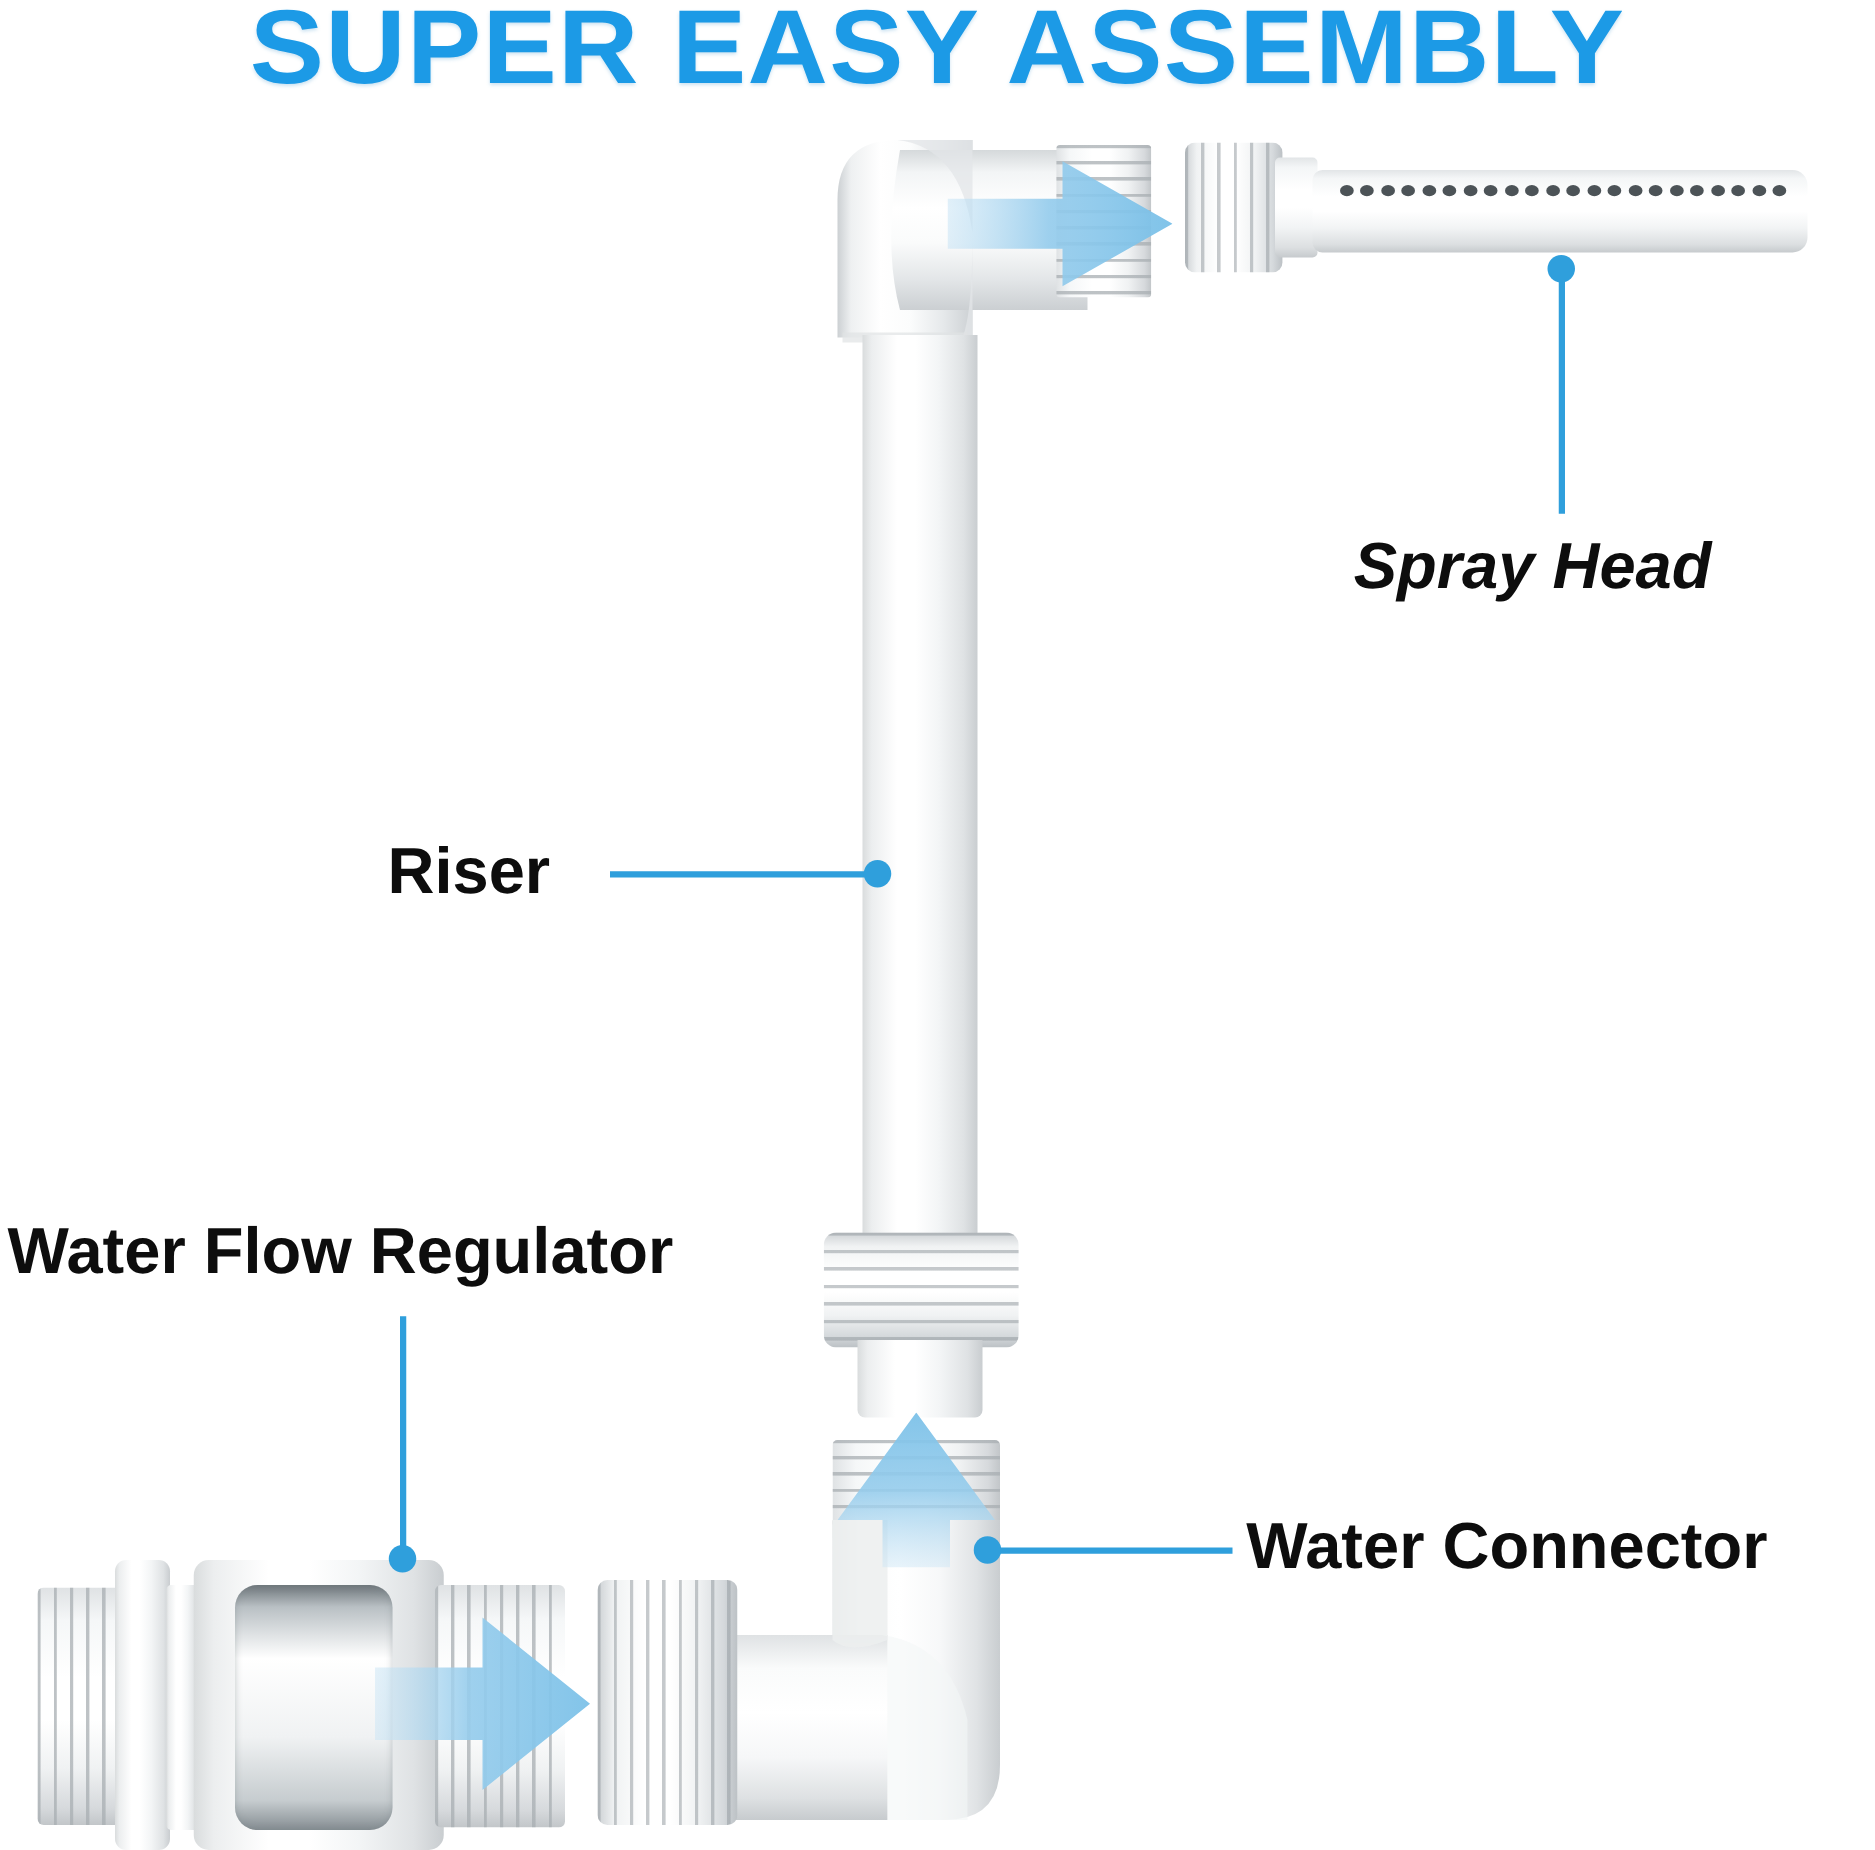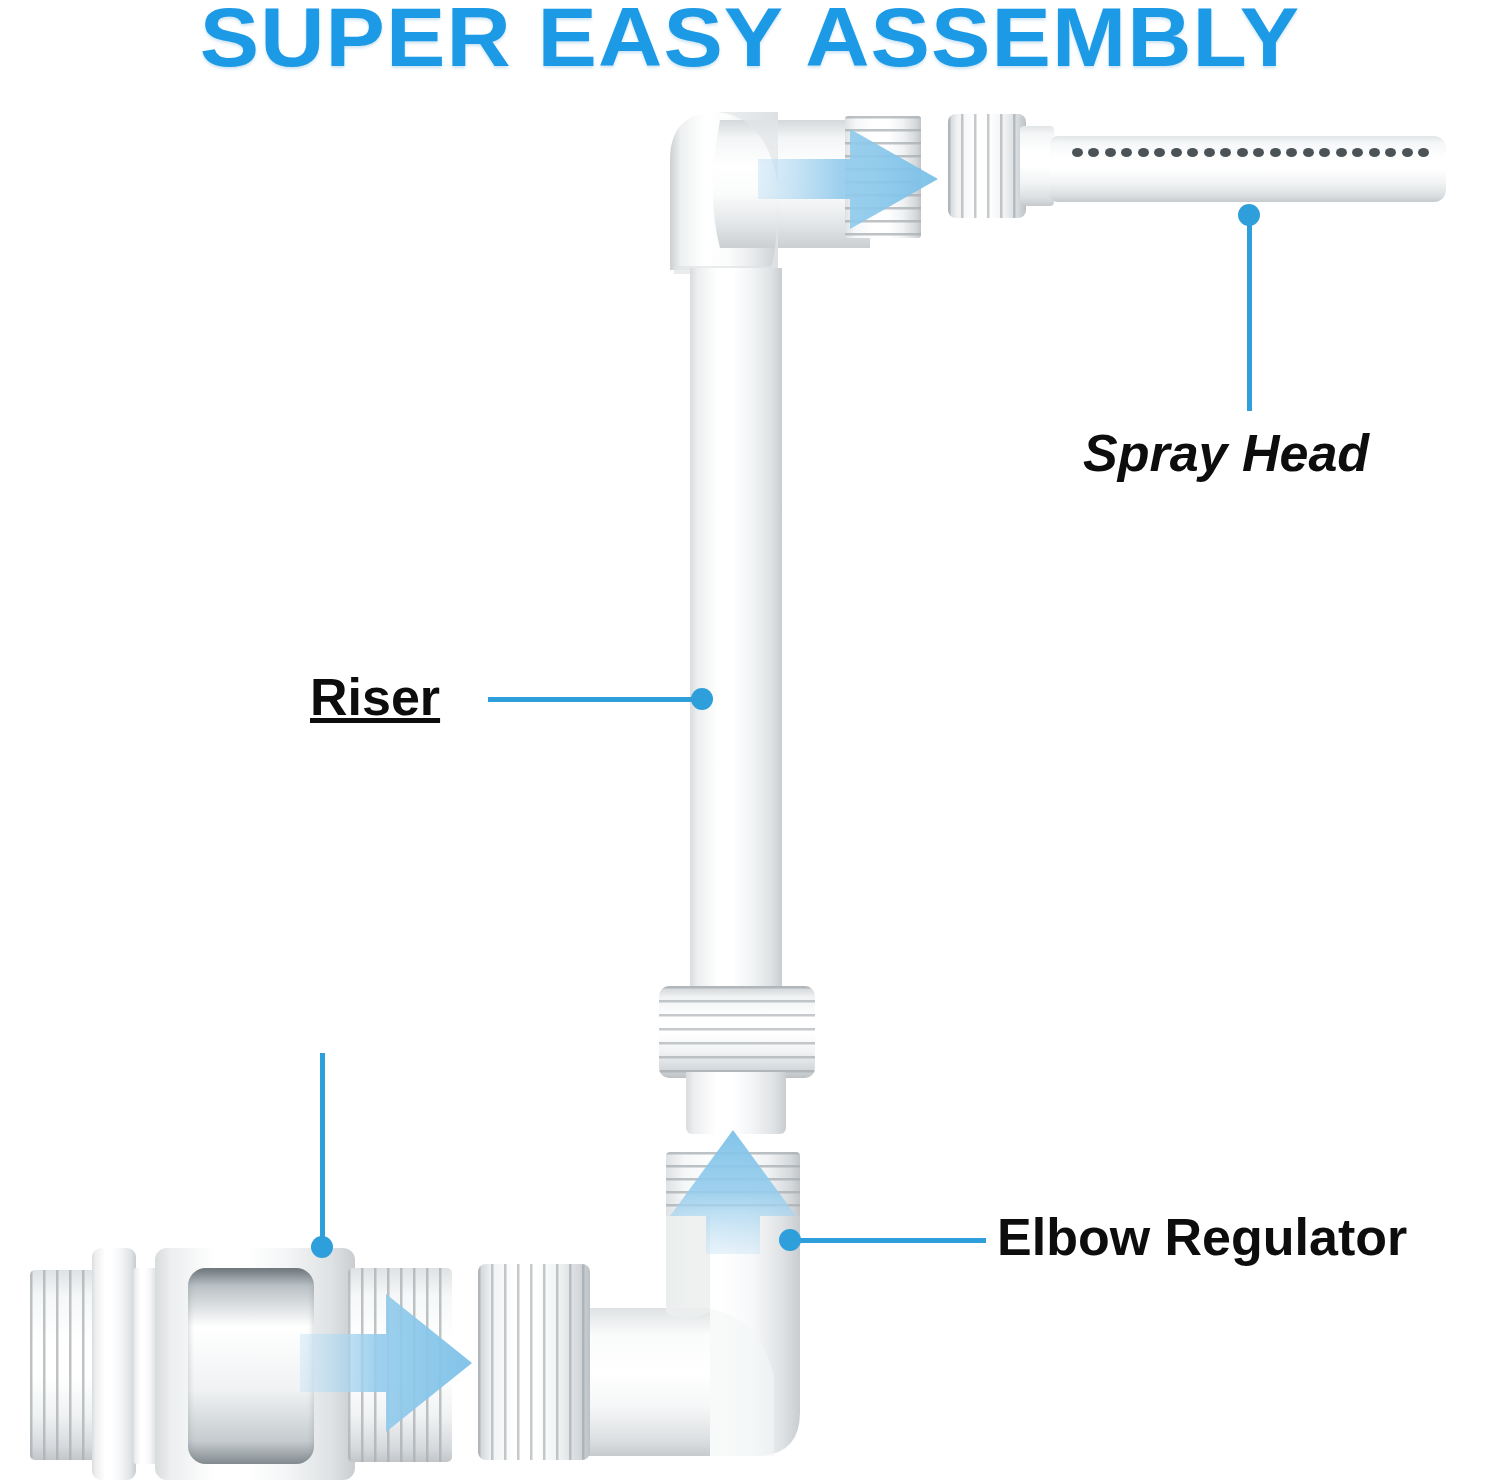--- a/index.html
+++ b/index.html
@@ -42,21 +42,21 @@
   .callout-label {
     position: absolute;
     font-family: "Liberation Sans", sans-serif;
     font-weight: bold;
     color: #0d0d0d;
     font-size: 52px;
     line-height: 58px;
     white-space: nowrap;
   }
   #label-spray-head { left: 1083px; top: 424px; font-style: italic; }
-  #label-riser      { left: 310px;  top: 668px; text-decoration: underline; }
+  #label-riser      { left: 310px;  top: 668px; }
   #label-regulator  { left: 6px;    top: 972px; }
   #label-elbow      { left: 997px;  top: 1208px; }
 
   
   .leader-line {
     position: absolute;
     background: #2f9fdc;
   }
   .leader-dot {
     position: absolute;
@@ -303,15 +303,16 @@
   <div class="leader-dot" id="leader-riser-dot"></div>
 
   <div class="leader-line" id="leader-reg-line"></div>
   <div class="leader-dot" id="leader-reg-dot"></div>
 
   <div class="leader-line" id="leader-elbow-line"></div>
   <div class="leader-dot" id="leader-elbow-dot"></div>
 
   <div class="callout-label" id="label-spray-head">Spray Head</div>
   <div class="callout-label" id="label-riser">Riser</div>
-  <div class="callout-label" id="label-elbow">Elbow Regulator</div>
+  <div class="callout-label" id="label-regulator">Water Flow Regulator</div>
+  <div class="callout-label" id="label-elbow">Water Connector</div>
 
 </div>
 
 </body></html>

